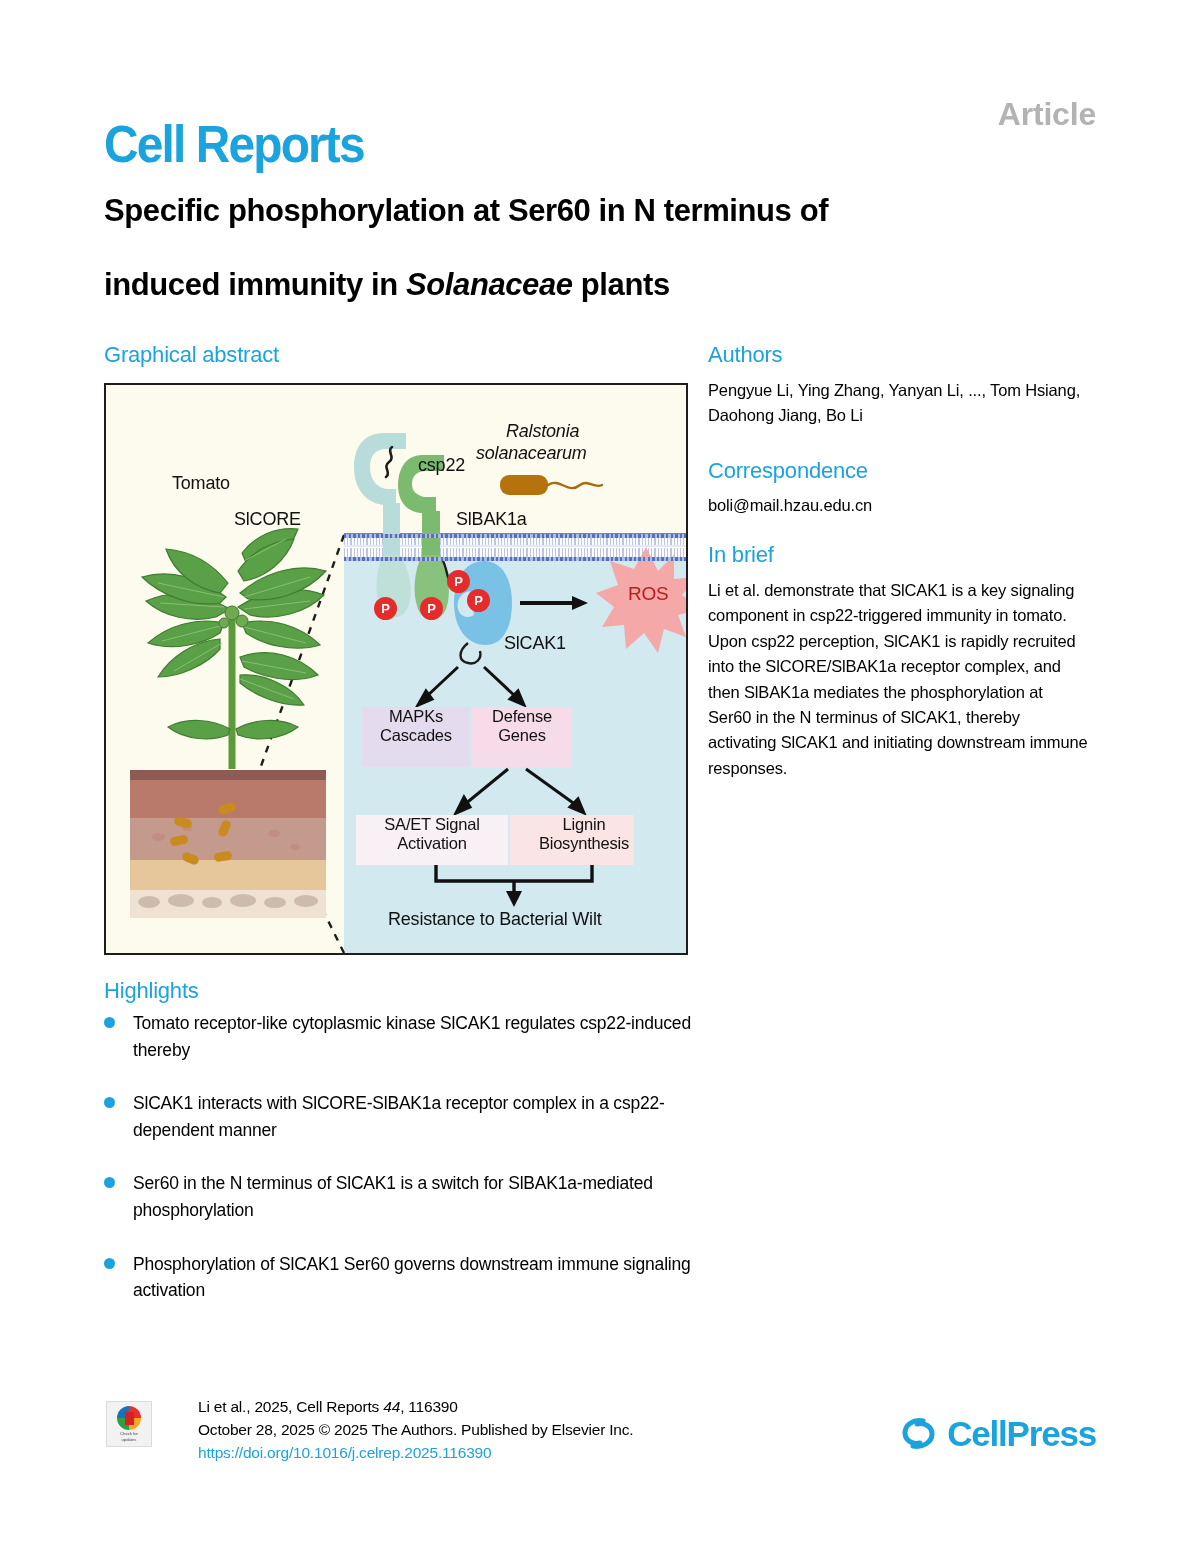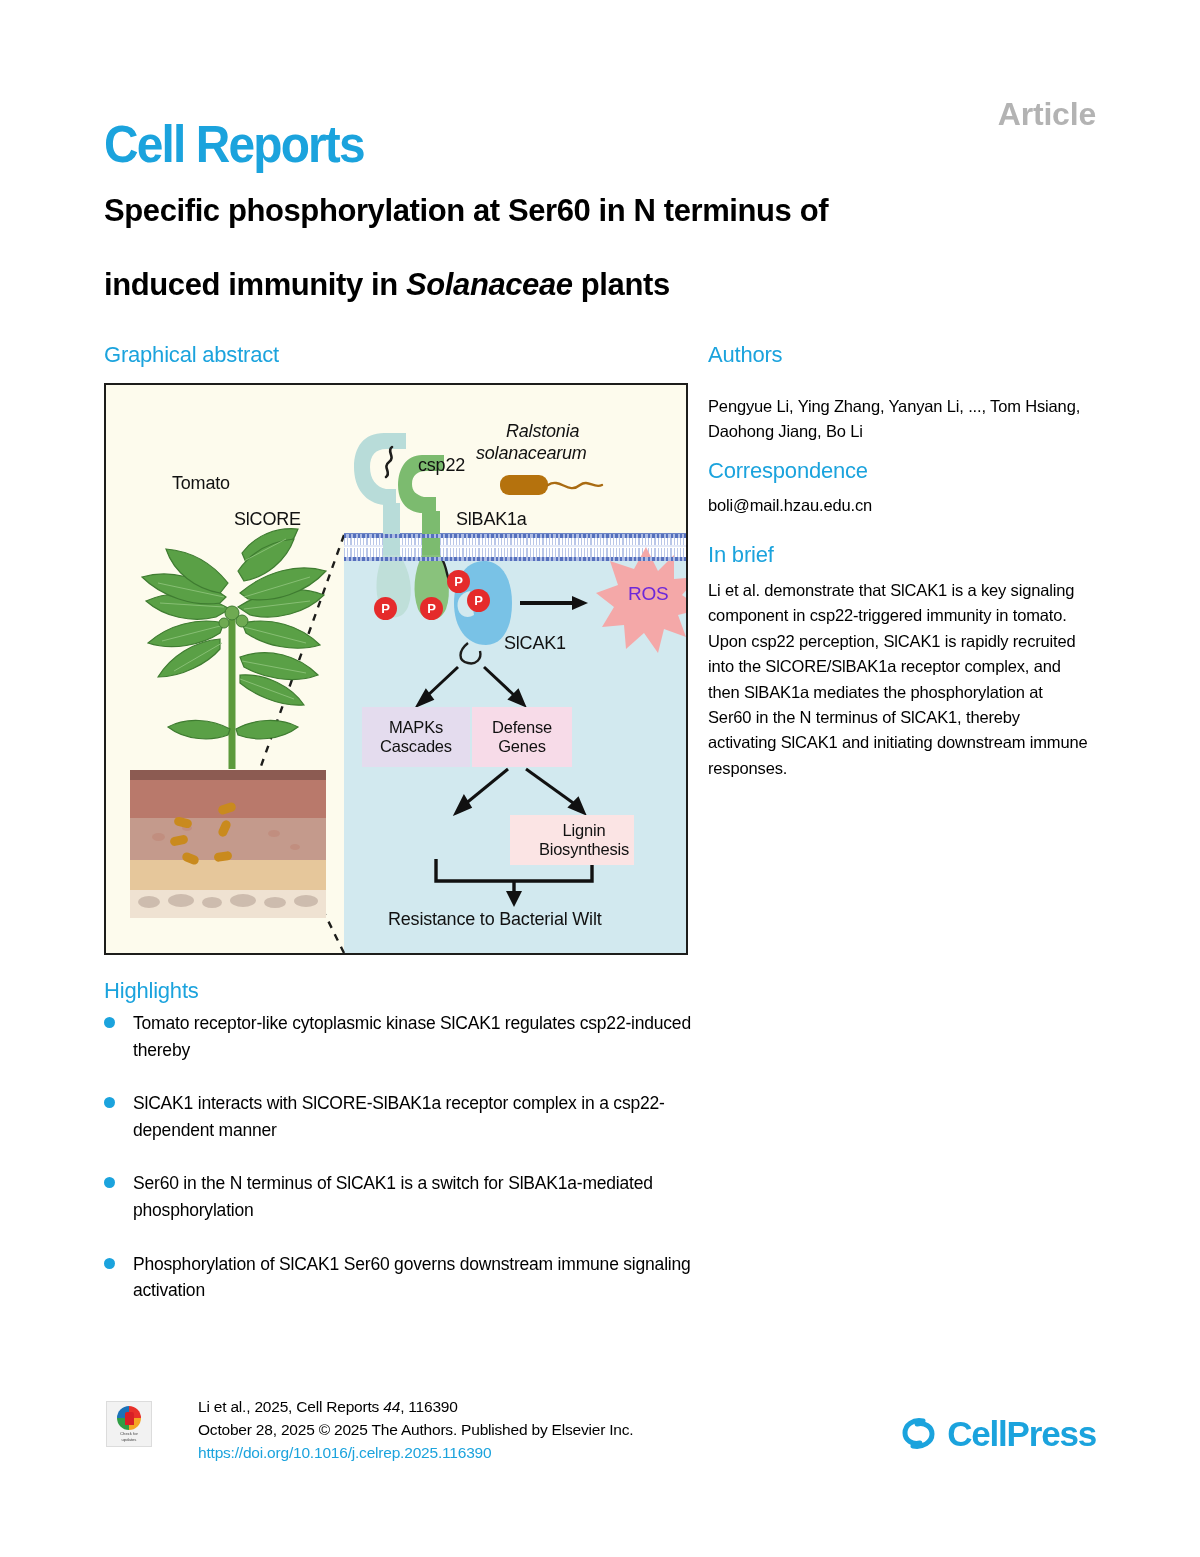--- a/index.html
+++ b/index.html
@@ -42,21 +42,21 @@
   #corr-head{position:absolute; left:708px; top:458px;}
   #brief-head{position:absolute; left:708px; top:542px;}
   #high-head{position:absolute; left:104px; top:978px;}
 
   
   .rcol-text{
     position:absolute; left:708px; width:380px;
     font-size:16.5px; line-height:1.54; color:#000;
     letter-spacing:-0.15px;
   }
-  #authors-text{top:378px;margin-top:16px;}
+  #authors-text{top:378px;}
   #corr-text{top:493px;}
   #brief-text{top:578px;}
 
   
   .fig-frame{
     position:absolute; left:104px; top:383px;
     width:584px; height:572px;
     border:2px solid #1d1d1b;
     background:#fdfbed;
     box-sizing:border-box;
@@ -117,31 +117,31 @@
   .soil .l4{position:absolute;left:0;right:0;top:90px;height:30px;background:#e6c79b;}
   .soil .l5{position:absolute;left:0;right:0;top:120px;height:28px;background:#efe2d2;}
   .rock{position:absolute;border-radius:50%;background:#cdbcae;}
 
   
   .bact{position:absolute;background:#c98a1e;border-radius:6px;}
 
   
   .pbox{
     position:absolute; box-sizing:border-box;
-    display:flex;align-items:center;justify-content:center;
+    display:flex;align-items:flex-start;justify-content:center;
     text-align:center; font-size:16.5px; line-height:1.16; color:#111;
     letter-spacing:-0.2px;
   }
   #box-mapk{background:#e4dcee;}
   #box-defense{background:#f7dbe8;}
   #box-saet{background:#f8f0f4;}
   #box-lignin{background:#fbe4e4;}
 
   .ros-label{
-    position:absolute; font-size:19px; color:#6d28d9; letter-spacing:-0.2px;
+    position:absolute; font-size:19px; color:#b91c1c; letter-spacing:-0.2px;
   }
 
   
   .hl-list{position:absolute; left:104px; top:1010px; width:600px;}
   .hl-item{display:flex; margin-bottom:27px;}
   .hl-bullet{
     width:11px;height:11px;border-radius:50%;background:#1ba3dd;
     flex:0 0 11px;margin-top:7px;margin-right:18px;
   }
   .hl-text{font-size:17.5px;line-height:1.52;color:#000;letter-spacing:-0.2px;}
@@ -389,20 +389,23 @@
       <div class="fl big" style="left:350px;top:124px;">SlBAK1a</div>
       <div class="fl big" style="left:398px;top:248px;">SlCAK1</div>
       <div class="ros-label" style="left:522px;top:198px;">ROS</div>
 
       <div id="box-mapk" class="pbox" style="left:256px;top:322px;width:108px;height:60px;">
         <span><span>MAPKs</span><br><span>Cascades</span></span>
       </div>
       <div id="box-defense" class="pbox" style="left:366px;top:322px;width:100px;height:60px;">
         <span><span>Defense</span><br><span>Genes</span></span>
       </div>
+      <div id="box-saet" class="pbox" style="left:250px;top:430px;width:152px;height:50px;">
+        <span><span>SA/ET Signal</span><br><span>Activation</span></span>
+      </div>
       <div id="box-lignin" class="pbox" style="left:404px;top:430px;width:124px;height:50px;padding-left:24px;">
         <span><span>Lignin</span><br><span>Biosynthesis</span></span>
       </div>
 
       <div class="fl big" style="left:282px;top:524px;">Resistance to Bacterial Wilt</div>
 
     </div>
   </div>
 
   <div class="hl-list">

